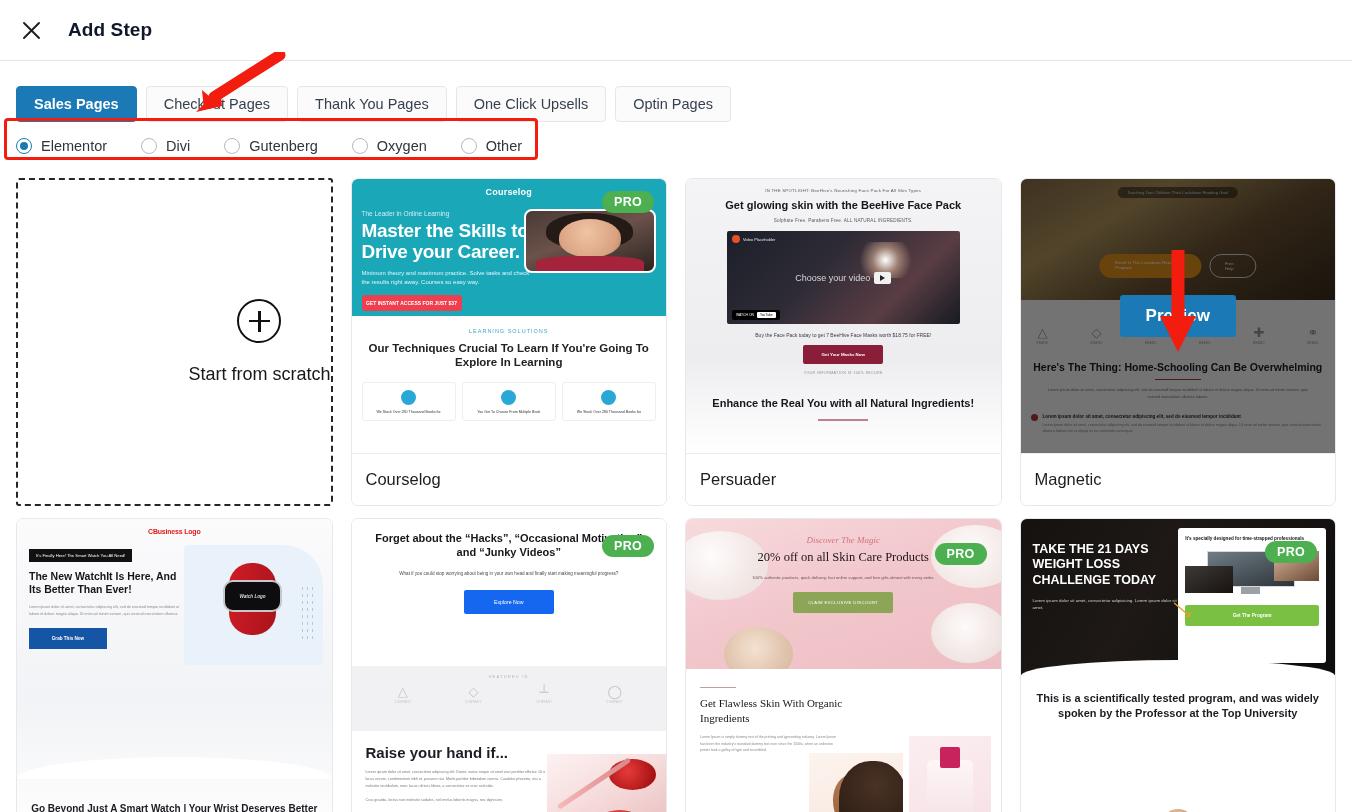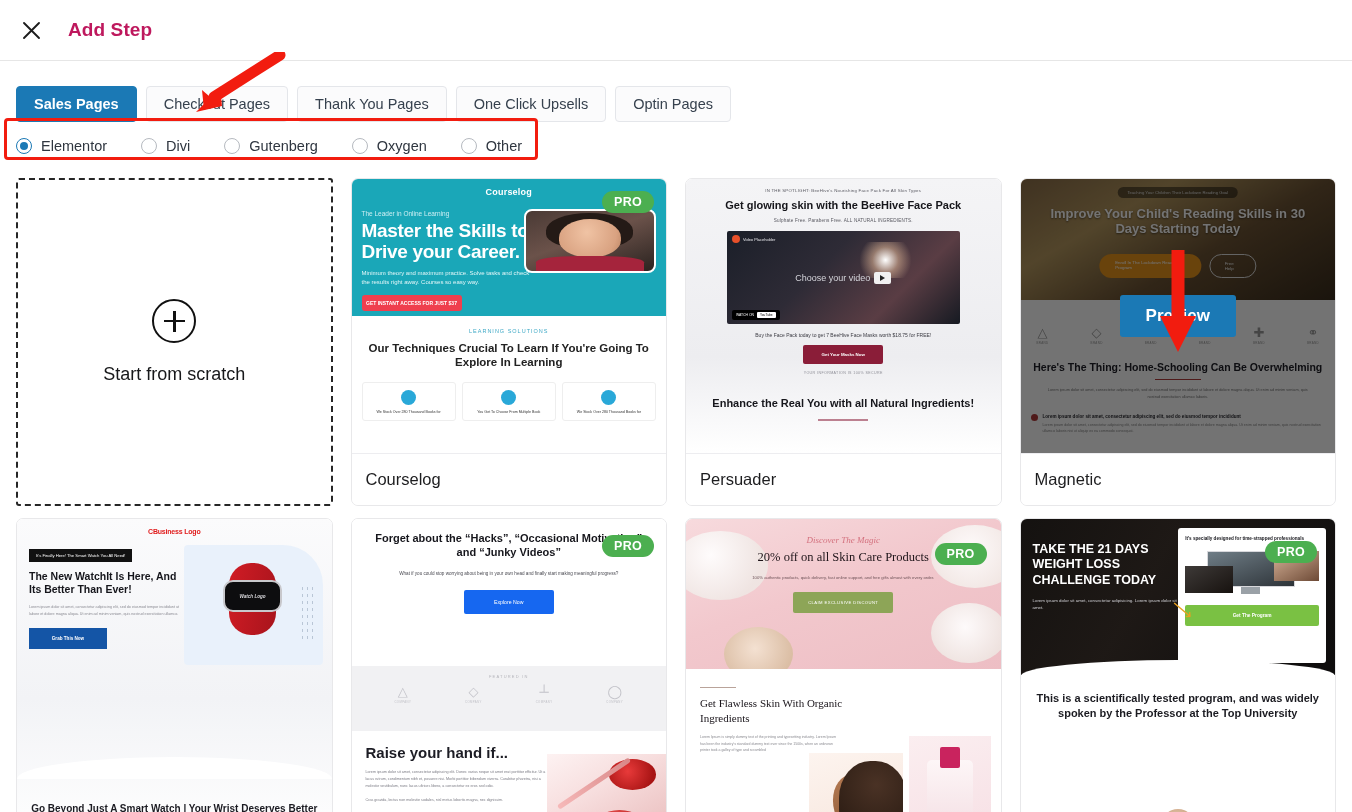--- a/index.html
+++ b/index.html
@@ -20,21 +20,21 @@
     position: relative;
   }
   .close-btn {
     width: 30px; height: 30px;
     display: flex; align-items: center; justify-content: center;
     cursor: pointer;
     color: #1d1d1d;
   }
   .close-btn svg { display: block; }
   .page-title {
-    font-size: 19px; font-weight: bold; color: #be185d;
+    font-size: 19px; font-weight: bold; color: #0f172a;
     margin-left: 22px; letter-spacing: .1px;
   }
 
   
   .tabs-row {
     display: flex; align-items: center; gap: 9px;
     padding: 22px 0 0 16px;
     height: 63px;
   }
   .tab {
@@ -107,21 +107,21 @@
     border-radius: 7px;
     overflow: hidden;
     height: 328px;
     display: flex; flex-direction: column;
     position: relative;
     cursor: pointer;
   }
   .card.scratch {
     border: 2px dashed #262626;
     border-radius: 3px;
-    align-items: center; justify-content: center;
+    align-items: flex-end; justify-content: center;
     background: #fff;
   }
   .scratch-inner { display: flex; flex-direction: column; align-items: center; gap: 21px; }
   .plus-circle {
     width: 44px; height: 44px; border-radius: 50%;
     border: 2.4px solid #111;
     display: flex; align-items: center; justify-content: center;
   }
   .plus-circle::before, .plus-circle::after {
     content: ""; position: absolute; background: #111;
@@ -504,21 +504,20 @@
     <div class="card-footer">
       <span class="card-name">Persuader</span>
     </div>
   </div>
 
   <div class="card">
     <div class="thumb">
       <div class="mini">
         <div class="mg-hero">
           <div class="mg-pill">Teaching Your Children Their Lockdown Reading Goal</div>
-          <div class="mg-h1">Improve Your Child's Reading Skills in 30 Days Starting Today</div>
           <div class="mg-btns">
             <span class="mg-btn-o">Enroll In The Lockdown Reading Program</span>
             <span class="mg-btn-g">Free Help</span>
           </div>
         </div>
         <div class="mg-body">
           <div class="mg-kicker">FEATURED IN</div>
           <div class="mg-icons">
             <div class="mg-icon">
                 <div class="mg-iglyph">△</div>

